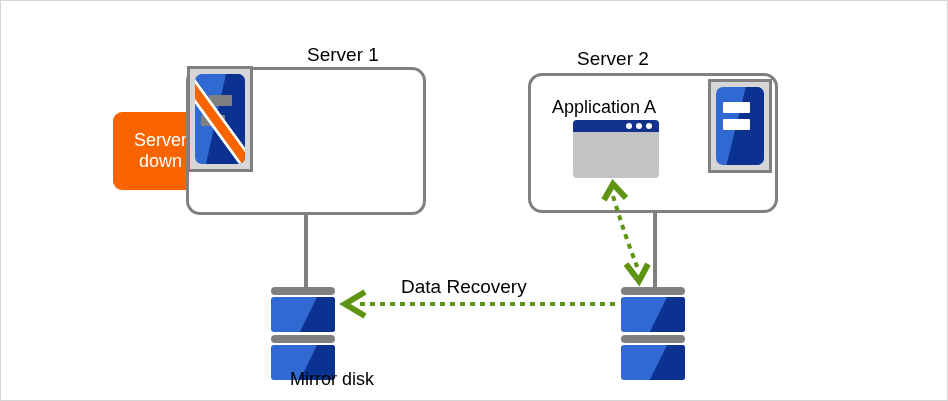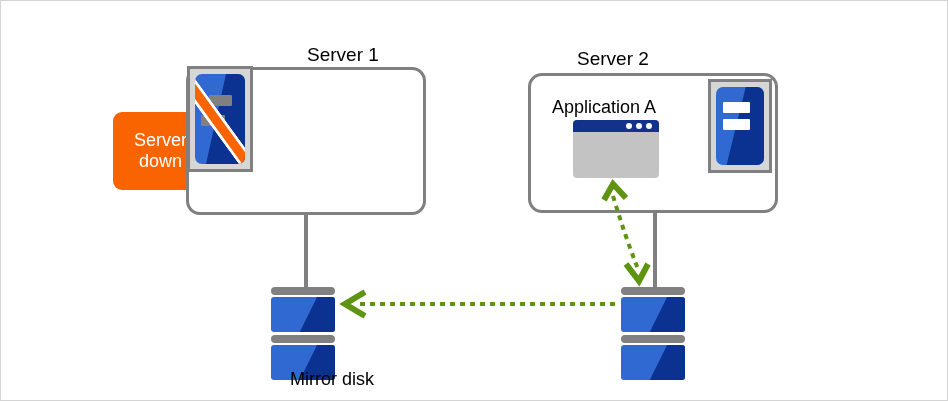--- a/index.html
+++ b/index.html
@@ -221,20 +221,21 @@
     <div class="disk-unit">
       <div class="disk-cap"></div>
       <div class="disk-body"></div>
     </div>
     <div class="disk-unit" style="margin-top:3px;">
       <div class="disk-cap"></div>
       <div class="disk-body"></div>
     </div>
   </div>
 
+  <div class="abs label flow-label" style="left:400px; top:276px;">Data Recovery</div>
 
   <svg class="overlay" viewBox="0 0 948 401">
 
     <line x1="614" y1="303" x2="356" y2="303" stroke="#5f9412" stroke-width="4" stroke-linecap="butt" stroke-dasharray="5 5"></line>
     <polyline points="364,291 344,303 364,315" fill="none" stroke="#5f9412" stroke-width="6" stroke-linejoin="miter" stroke-linecap="butt"></polyline>
 
     <path d="M 612,195 Q 624,235 637,268" fill="none" stroke="#5f9412" stroke-width="4" stroke-dasharray="5 5"></path>
     <polyline points="603,199 612,183 625,197" fill="none" stroke="#5f9412" stroke-width="6" stroke-linejoin="miter" stroke-linecap="butt"></polyline>
     <polyline points="625,263 638,280 647,263" fill="none" stroke="#5f9412" stroke-width="6" stroke-linejoin="miter" stroke-linecap="butt"></polyline>
   </svg>

